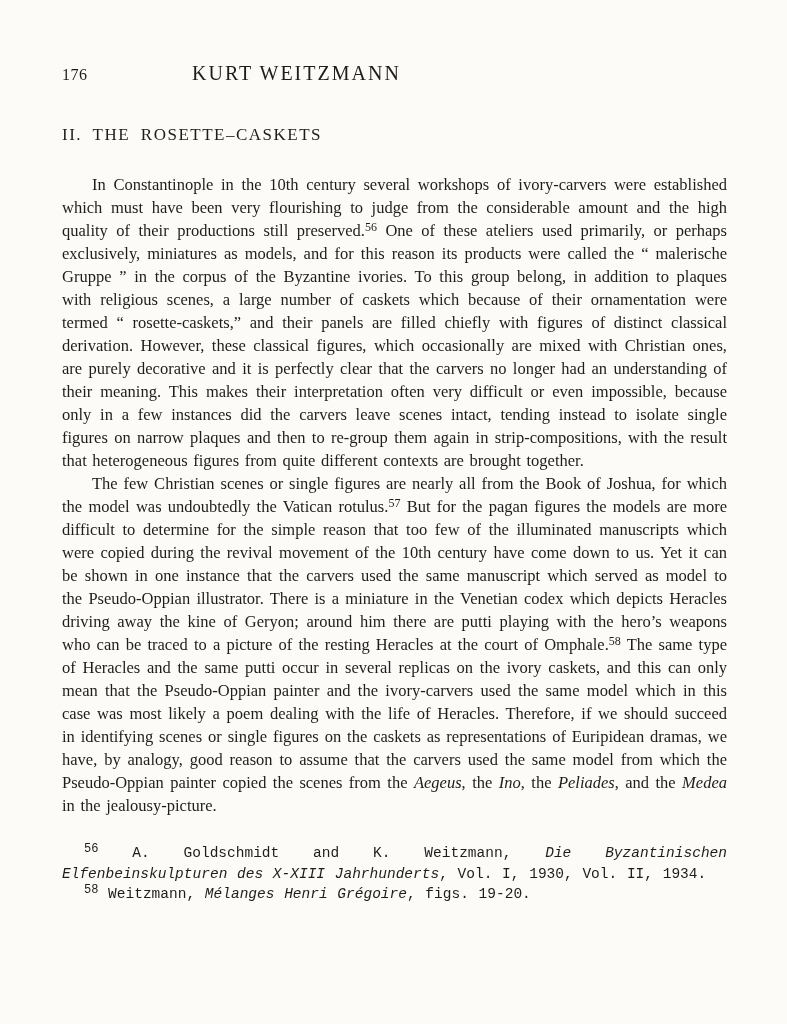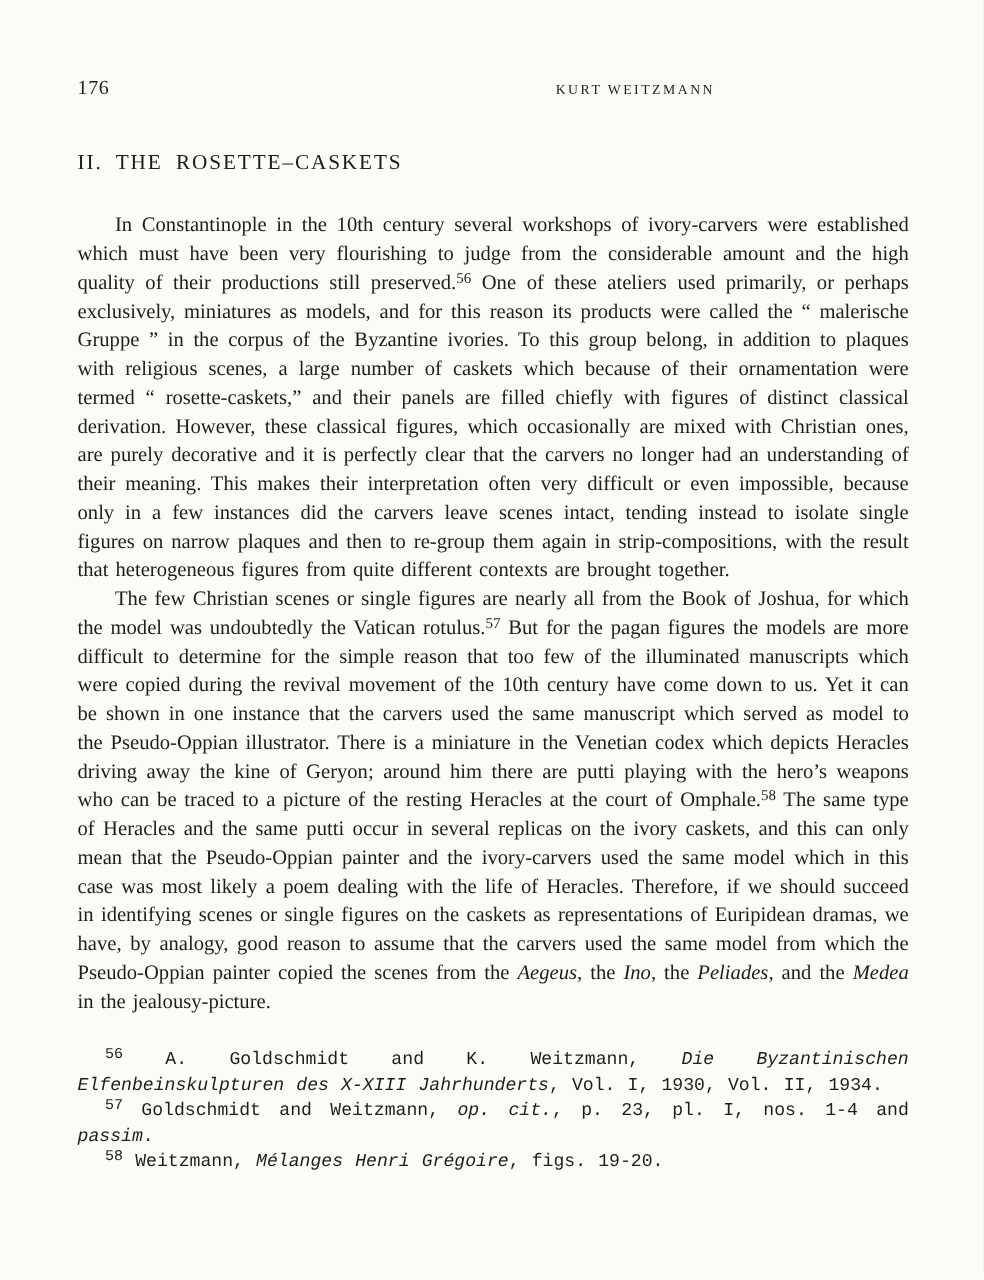--- a/index.html
+++ b/index.html
@@ -19,31 +19,30 @@
     height: 1024px;
     background: #fcfbf8;
     padding: 62px 60px 40px 62px;
     overflow: hidden;
   }
   .page-header {
     display: flex;
     align-items: baseline;
     font-size: 16px;
     margin-bottom: 40px;
-    gap: 25px;
   }
   .page-number {
     width: 130px;
     font-size: 16px;
     letter-spacing: 0.5px;
   }
   .running-head {
     flex: 1;
-    text-align: right;
-    font-size: 11px;
+    text-align: left;
+    font-size: 20px;
     letter-spacing: 2px;
   }
   .head-spacer {
     width: 130px;
   }
   .section-title {
     font-weight: 400;
     font-size: 17px;
     letter-spacing: 1.5px;
     word-spacing: 5px;
@@ -92,17 +91,16 @@
 
   <h2 class="section-title">II. THE ROSETTE–CASKETS</h2>
 
   <div class="body-text">
       <p class="body-para">In Constantinople in the 10th century several workshops of ivory-carvers were established which must have been very flourishing to judge from the considerable amount and the high quality of their productions still preserved.<sup class="fn-ref">56</sup> One of these ateliers used primarily, or perhaps exclusively, miniatures as models, and for this reason its products were called the “ malerische Gruppe ” in the corpus of the Byzantine ivories. To this group belong, in addition to plaques with religious scenes, a large number of caskets which because of their ornamentation were termed “ rosette-caskets,” and their panels are filled chiefly with figures of distinct classical derivation. However, these classical figures, which occasionally are mixed with Christian ones, are purely decorative and it is perfectly clear that the carvers no longer had an understanding of their meaning. This makes their interpretation often very difficult or even impossible, because only in a few instances did the carvers leave scenes intact, tending instead to isolate single figures on narrow plaques and then to re-group them again in strip-compositions, with the result that heterogeneous figures from quite different contexts are brought together.</p>
       <p class="body-para">The few Christian scenes or single figures are nearly all from the Book of Joshua, for which the model was undoubtedly the Vatican rotulus.<sup class="fn-ref">57</sup> But for the pagan figures the models are more difficult to determine for the simple reason that too few of the illuminated manuscripts which were copied during the revival movement of the 10th century have come down to us. Yet it can be shown in one instance that the carvers used the same manuscript which served as model to the Pseudo-Oppian illustrator. There is a miniature in the Venetian codex which depicts Heracles driving away the kine of Geryon; around him there are putti playing with the hero’s weapons who can be traced to a picture of the resting Heracles at the court of Omphale.<sup class="fn-ref">58</sup> The same type of Heracles and the same putti occur in several replicas on the ivory caskets, and this can only mean that the Pseudo-Oppian painter and the ivory-carvers used the same model which in this case was most likely a poem dealing with the life of Heracles. Therefore, if we should succeed in identifying scenes or single figures on the caskets as representations of Euripidean dramas, we have, by analogy, good reason to assume that the carvers used the same model from which the Pseudo-Oppian painter copied the scenes from the <i>Aegeus</i>, the <i>Ino</i>, the <i>Peliades</i>, and the <i>Medea</i> in the jealousy-picture.</p>
     </div>
 
   <div class="footnotes">
       <p class="footnote"><sup class="fn-ref">56</sup> A. Goldschmidt and K. Weitzmann, <i>Die Byzantinischen Elfenbeinskulpturen des X-XIII Jahrhunderts</i>, Vol. I, 1930, Vol. II, 1934.</p>
-      <p class="footnote"><sup class="fn-ref">57</sup> Goldschmidt and Weitzmann, <i>op. cit.</i>, p. 23, pl. I, nos. 1-4 and <i>passim</i>.</p>
       <p class="footnote"><sup class="fn-ref">58</sup> Weitzmann, <i>Mélanges Henri Grégoire</i>, figs. 19-20.</p>
     </div>
 
 </div>
 
 </body></html>

